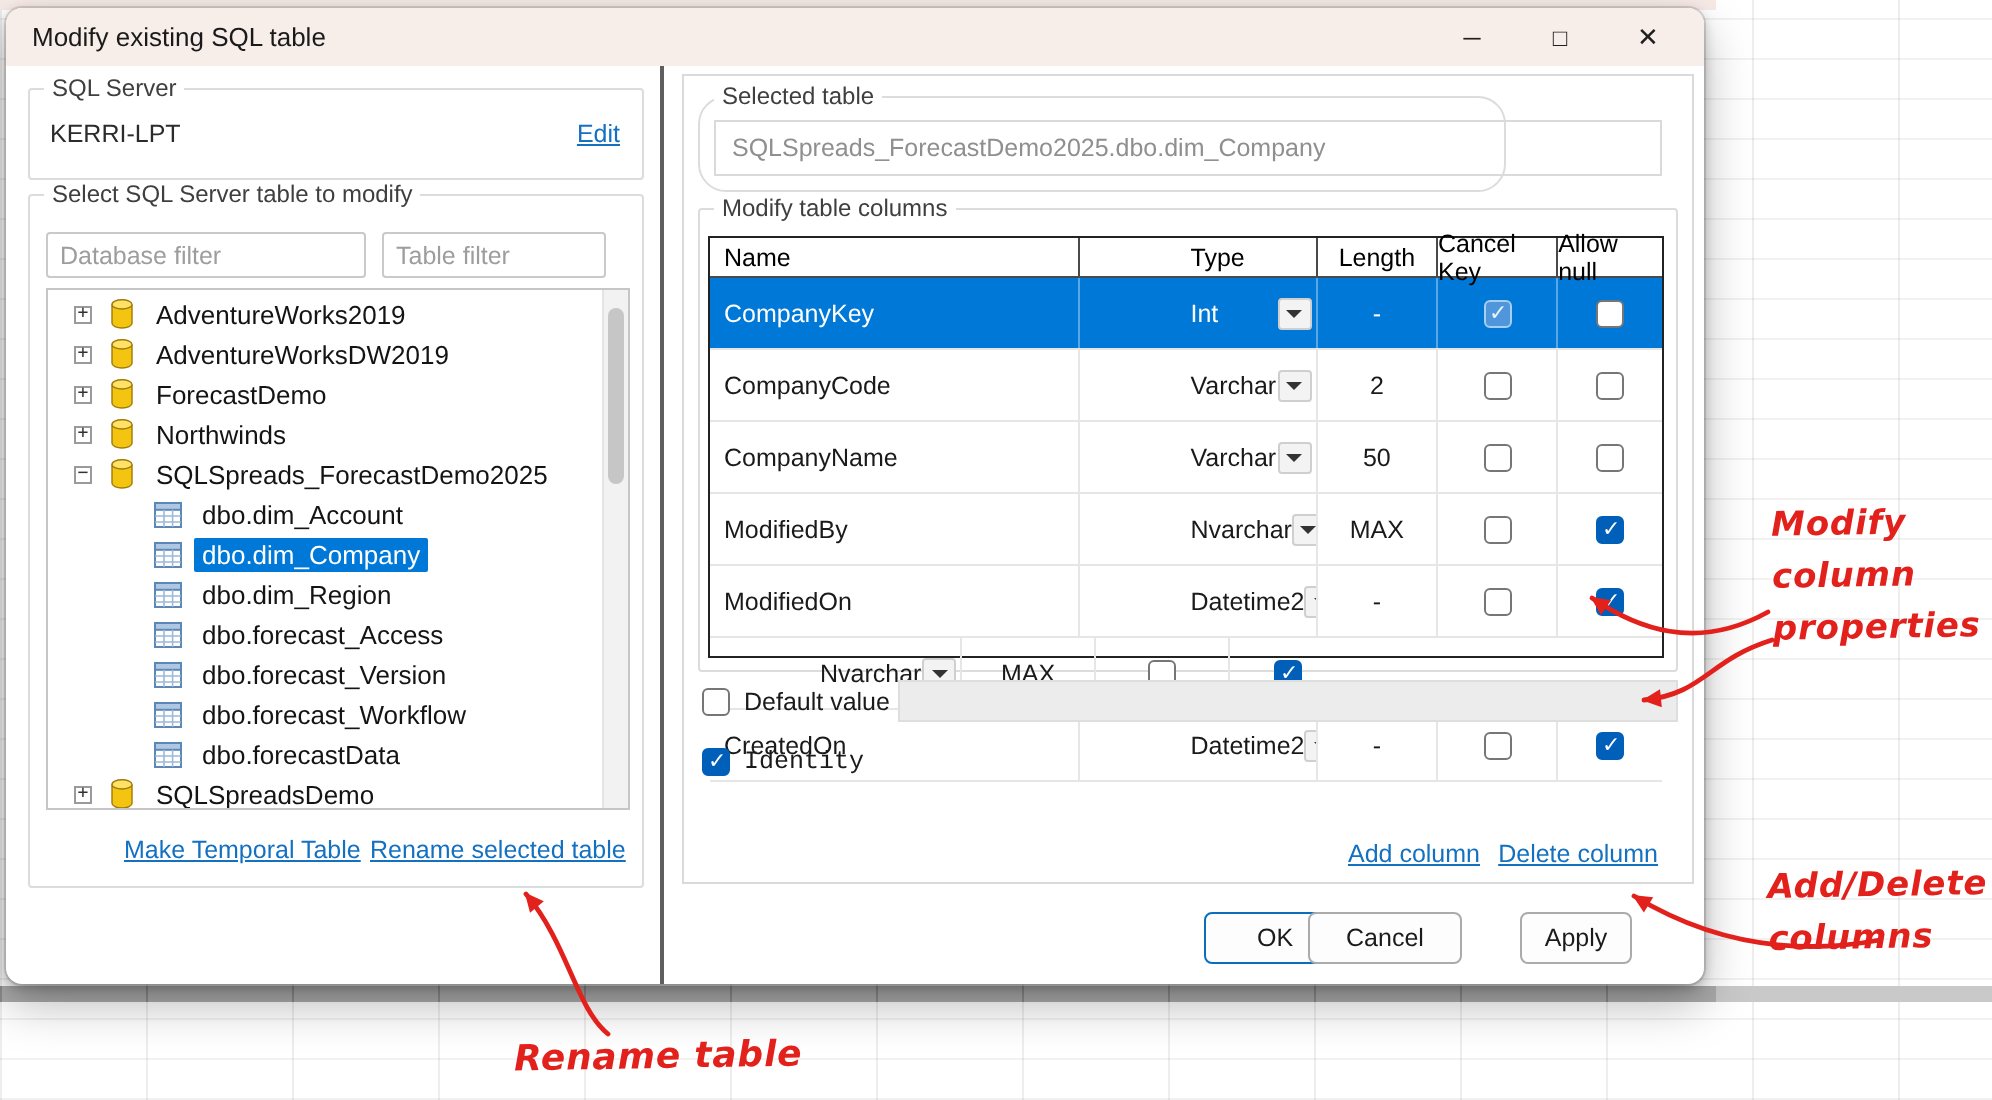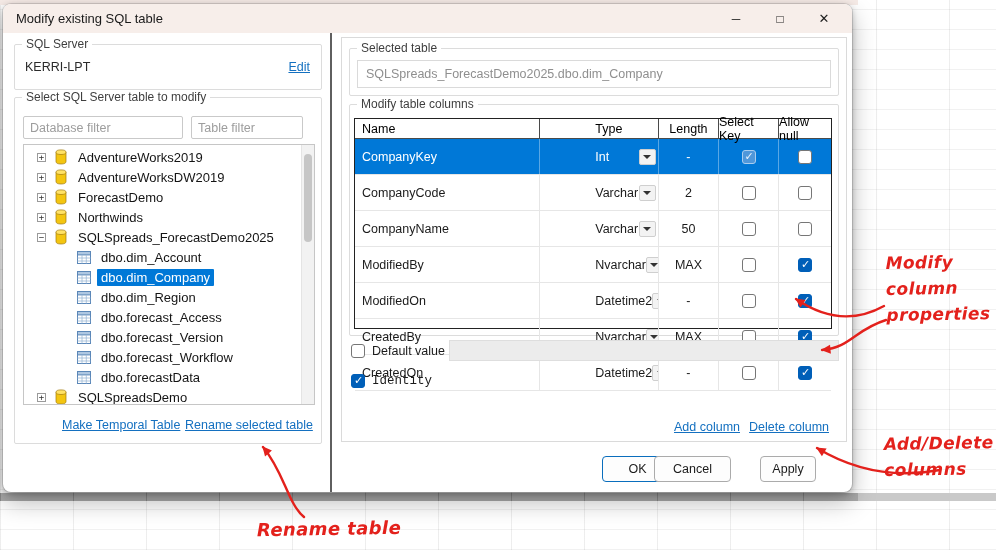--- a/index.html
+++ b/index.html
@@ -79,21 +79,21 @@
   .sb { position:absolute; right:0; top:0; width:13px; height:100%; background:#f2f2f2; border-left:1px solid #e4e4e4; }
   .sb-thumb { position:absolute; left:2px; right:2px; top:9px; height:88px; background:#c6c6c6; border-radius:4px; }
 
   .l-mtt { position:absolute; left:59px; top:414px; }
   .l-rst { position:absolute; left:182px; top:414px; }
 
   
   .divider { position:absolute; left:327px; top:29px; width:2px; height:459px; background:#5f5f5f; }
   .right-panel { position:absolute; left:338px; top:33px; width:506px; height:405px; border:1px solid #dadada; background:#fff; }
 
-  .gb-selected { left:7px; top:10px; width:490px; height:48px; }
+  .gb-selected { left:7px; top:10px; width:404px; height:48px;border-radius:14px; }
   .selected-box {
     position:absolute; left:7px; top:11px; width:474px; height:28px; border:1px solid #dadada;
     font-size:12.5px; color:#8f8f8f; line-height:26px; padding-left:8px; white-space:nowrap; overflow:hidden;
   }
 
   .gb-columns { left:7px; top:66px; width:490px; height:232px; }
   .cols-table { position:absolute; left:4px; top:13px; width:478px; height:211px; border:1px solid #222; background:#fff; }
   .t-header { display:flex; height:20px; border-bottom:1px solid #4a4a4a; }
   .hc { display:flex; align-items:center; font-size:12.5px; color:#000; border-right:1px solid #4a4a4a; }
   .hc:last-child { border-right:none; }
@@ -325,21 +325,21 @@
         <div class="selected-box">SQLSpreads_ForecastDemo2025.dbo.dim_Company</div>
       </div>
 
       <div class="gb gb-columns">
         <span class="gb-label">Modify table columns</span>
         <div class="cols-table">
           <div class="t-header" id="t-header">
               <span class="hc col0">Name</span>
               <span class="hc col1">Type</span>
               <span class="hc col2">Length</span>
-              <span class="hc col3">Select Key</span>
+              <span class="hc col3">Cancel Key</span>
               <span class="hc col4">Allow null</span>
             </div>
           <div id="t-body">
               <div class="drow sel">
                 <span class="c col0">CompanyKey</span>
                 <span class="c col1">
                   <span>Int</span>
                   <span class="dd">
                     <i></i>
                   </span>
@@ -410,21 +410,20 @@
                 </span>
                 <span class="c col2">-</span>
                 <span class="c col3">
                   <span class="cb"></span>
                 </span>
                 <span class="c col4">
                   <span class="cb checked"></span>
                 </span>
               </div>
               <div class="drow">
-                <span class="c col0">CreatedBy</span>
                 <span class="c col1">
                   <span>Nvarchar</span>
                   <span class="dd">
                     <i></i>
                   </span>
                 </span>
                 <span class="c col2">MAX</span>
                 <span class="c col3">
                   <span class="cb"></span>
                 </span>

